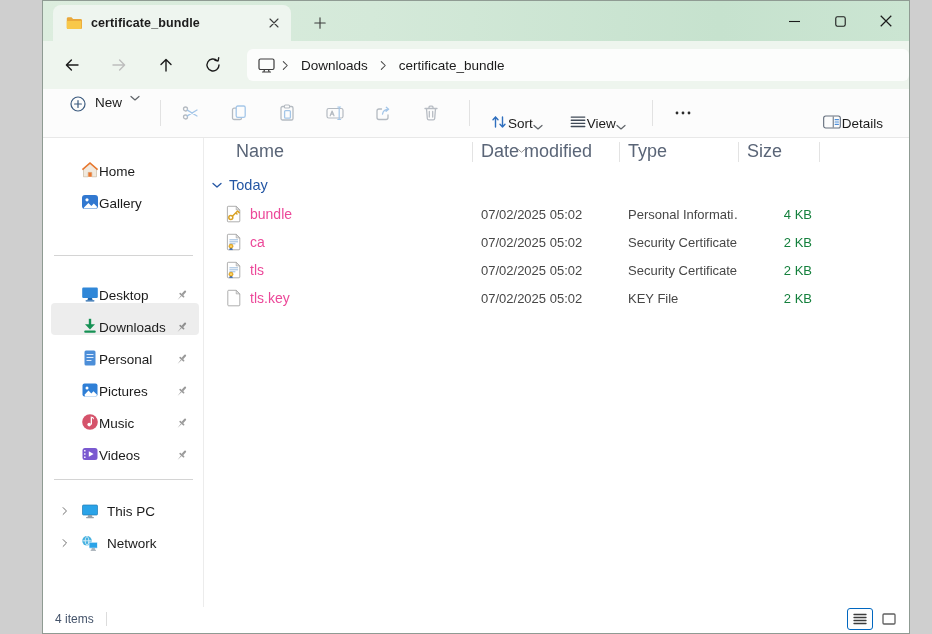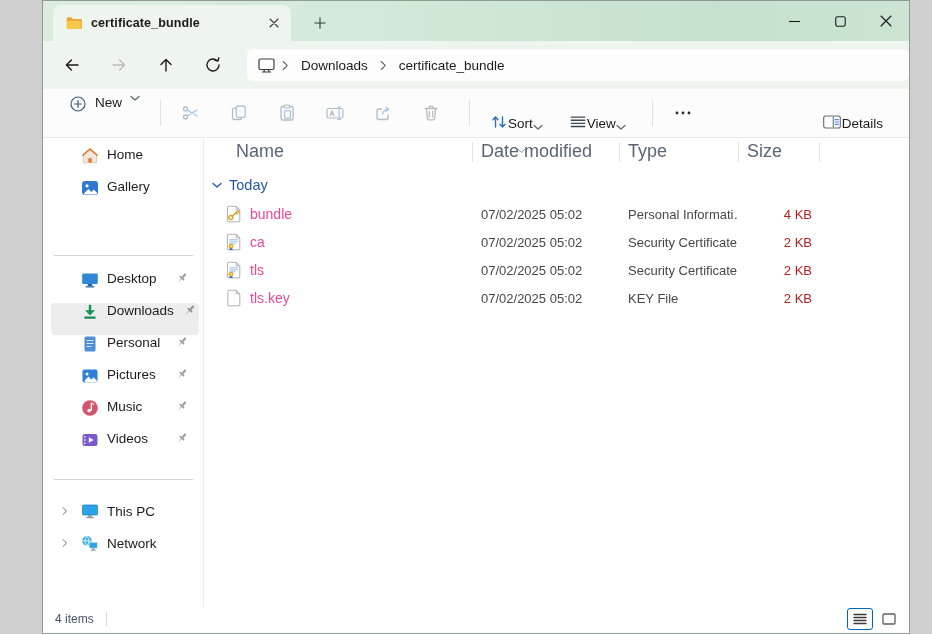--- a/index.html
+++ b/index.html
@@ -53,21 +53,21 @@
   .tb-ibtn { width:40px; height:36px; border:none; background:transparent; border-radius:4px;
     display:flex; align-items:center; justify-content:center; margin-right:8px; }
   .tb-lbtn { height:36px; border:none; background:transparent; border-radius:4px;
     display:flex; align-items:flex-end; padding:0 10px; font-size:13.5px;
     font-family:"Liberation Sans",sans-serif; color:#1b1b1b; margin-right:6px; }
   .tb-spacer { flex:1; }
   
   .body { flex:1; display:flex; min-height:0; }
   .sidebar { width:160px; flex:none; padding-top:9px; display:flex; flex-direction:column; }
   .side-item { height:32px; margin:0 4px 0 8px; border-radius:4px; border:none; background:transparent;
-    display:flex; align-items:flex-start; padding-left:30px; gap:8px; font-size:13.5px;
+    display:flex; align-items:flex-end; padding-left:30px; font-size:13.5px;
     font-family:"Liberation Sans",sans-serif; color:#1b1b1b; }
   .side-item.selected { background:#ededed; }
   .side-item .pin { margin-left:auto; margin-right:10px; display:flex; }
   .side-divider { height:1px; background:#d4d4d4; margin:44px 10px 15px 11px; }
   .side-divider2 { height:1px; background:#d4d4d4; margin:16px 10px 15px 11px; }
   .tree-item { height:32px; border:none; background:transparent; border-radius:4px; margin:0 4px;
     display:flex; align-items:center; padding-left:10px; font-size:13.5px;
     font-family:"Liberation Sans",sans-serif; color:#1b1b1b; }
   .tree-chev { width:16px; display:flex; justify-content:center; margin-right:8px; }
   .tree-item .sicon { margin-right:8px; }
@@ -81,21 +81,21 @@
   .flh-cell.name { padding-left:32px; }
   .flh-cell::after { content:''; position:absolute; right:0; top:4px; bottom:2px; width:1px; background:#e3e3e3; }
   .flh-cell.last::after { display:none; }
   .sort-chev { position:absolute; top:0px; left:44px; }
   .fl-group { height:30px; margin-top:6px; display:flex; align-items:center; gap:7px;
     padding-left:8px; font-size:14.5px; color:#2456a4; background:transparent; border:none;
     font-family:"Liberation Sans",sans-serif; }
   .flr { display:grid; grid-template-columns:269px 147px 119px 81px 1fr; height:28px; align-items:center; }
   .flr-name { display:flex; align-items:center; gap:7px; padding-left:21px; font-size:14px; color:#ec4899; min-width:0; }
   .flr-cell { padding-left:8px; font-size:13px; color:#474747; white-space:nowrap; overflow:hidden; }
-  .flr-size { text-align:right; padding-right:8px; font-size:13px; color:#b91c1c; }
+  .flr-size { text-align:right; padding-right:8px; font-size:13px; color:#15803d; }
   .ficon { width:18px; height:18px; flex:none; display:flex; }
   
   .statusbar { height:26px; flex:none; display:flex; align-items:center; padding:0 4px 2px 12px; background:#fff; }
   .status-text { font-size:12px; color:#44536a; }
   .status-sep { width:1px; height:14px; background:#dcdcdc; margin-left:12px; }
   .status-spacer { flex:1; }
   .view-toggle { width:26px; height:22px; border:1px solid transparent; background:transparent; border-radius:3px;
     display:flex; align-items:center; justify-content:center; margin-right:3px; }
   .view-toggle.active { border:1.5px solid #0067c0; background:#fdfdfd; }
 </style>

